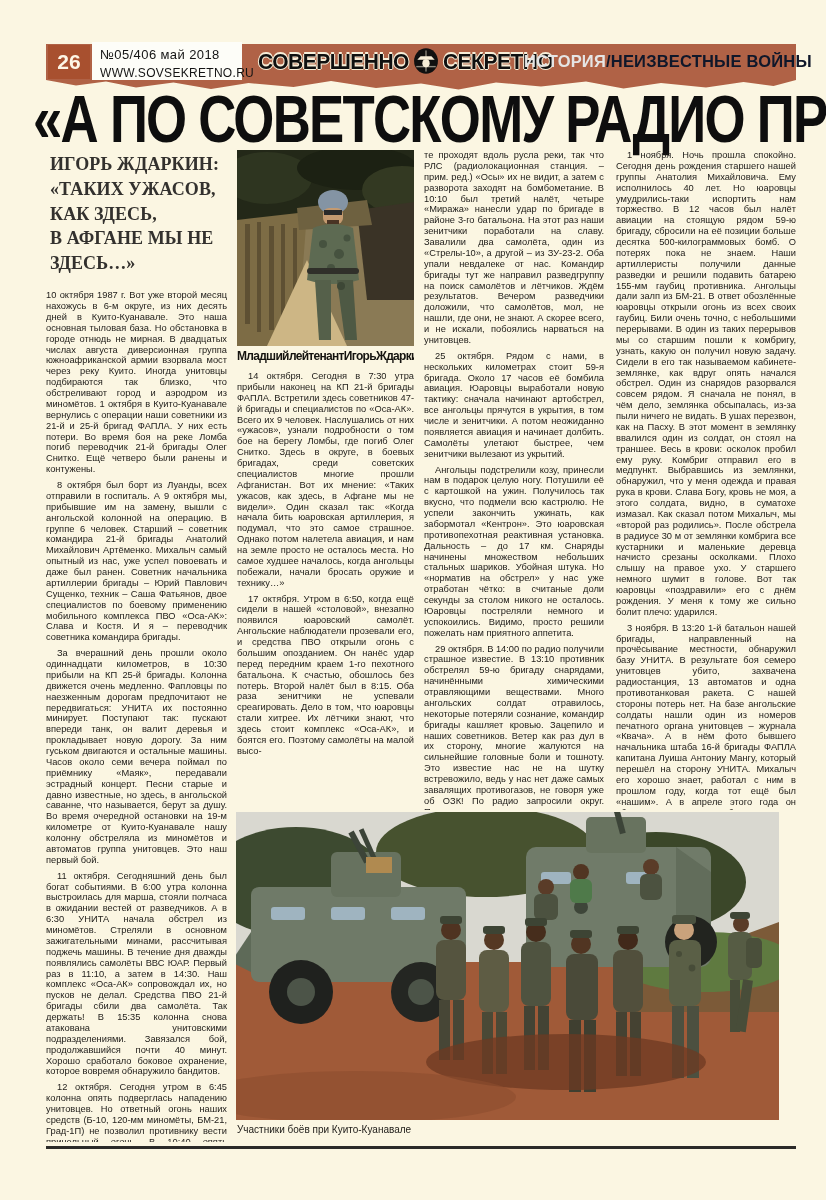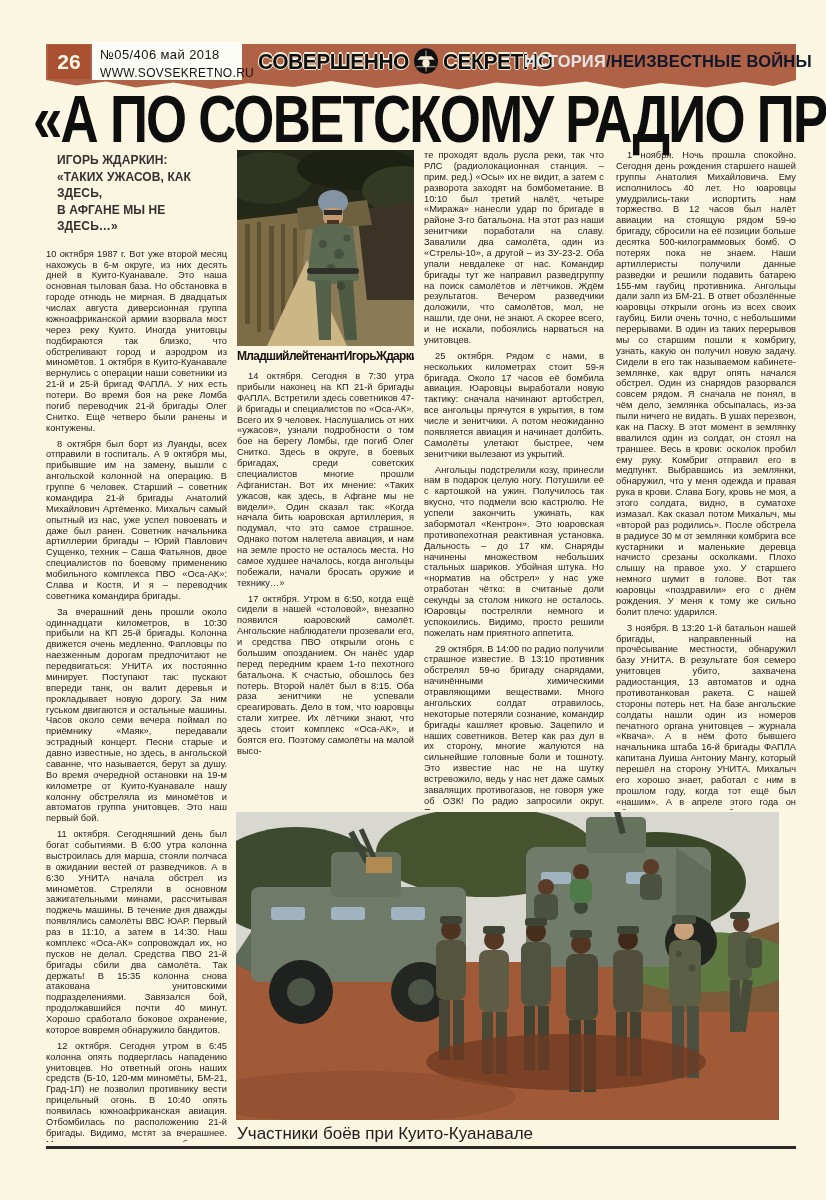--- a/index.html
+++ b/index.html
@@ -30,32 +30,32 @@
   
   .headline{position:absolute;left:33px;top:80px;font-size:60px;font-weight:900;color:#0e0e0e;
     letter-spacing:-2px;white-space:nowrap;transform:scaleX(.88) scaleY(1.12);
     transform-origin:left top;}
   
   .col{position:absolute;top:150px;overflow:hidden;}
   .col1{left:46px;width:181px;height:992px;}
   .col2{left:237px;width:177px;height:660px;}
   .col3{left:424px;width:180px;height:660px;}
   .col4{left:616px;width:180px;height:660px;}
-  .intro-heading{font-size:12px;font-weight:bold;color:#33312e;line-height:1.38;
-    margin:2px 0 14px 11px;letter-spacing:.1px;}
+  .intro-heading{font-size:18px;font-weight:bold;color:#33312e;line-height:1.38;
+    margin:2px 0 14px 4px;letter-spacing:.1px;font-family:Liberation Serif, serif;}
   .intro-heading span{display:block;}
   p.body{font-size:9.3px;line-height:1.17;text-align:justify;margin:0 0 5px 0;}
   p.body.indent{text-indent:11px;}
   p.body.gap{margin-top:5px;}
   
   .portrait{width:177px;height:196px;display:block;margin-bottom:3px;}
   .portrait-caption{font-size:12px;font-weight:bold;color:#15130f;letter-spacing:-.7px;
     word-spacing:-2.5px;margin:1px 0 8px 0;white-space:nowrap;}
   .bottom-photo{position:absolute;left:236px;top:812px;width:543px;height:308px;display:block;}
-  .bottom-caption{position:absolute;left:237px;top:1124px;font-size:17px;color:#23211d;}
+  .bottom-caption{position:absolute;left:237px;top:1124px;font-size:10px;color:#23211d;}
   .bottom-rule{position:absolute;left:46px;top:1146px;width:750px;height:3px;background:#2b2a28;}
 </style>
 </head>
 <body>
 
 <div class="page">
 
   <div class="header-bar">
     <div class="torn"></div>
     <div class="page-num">26</div>

